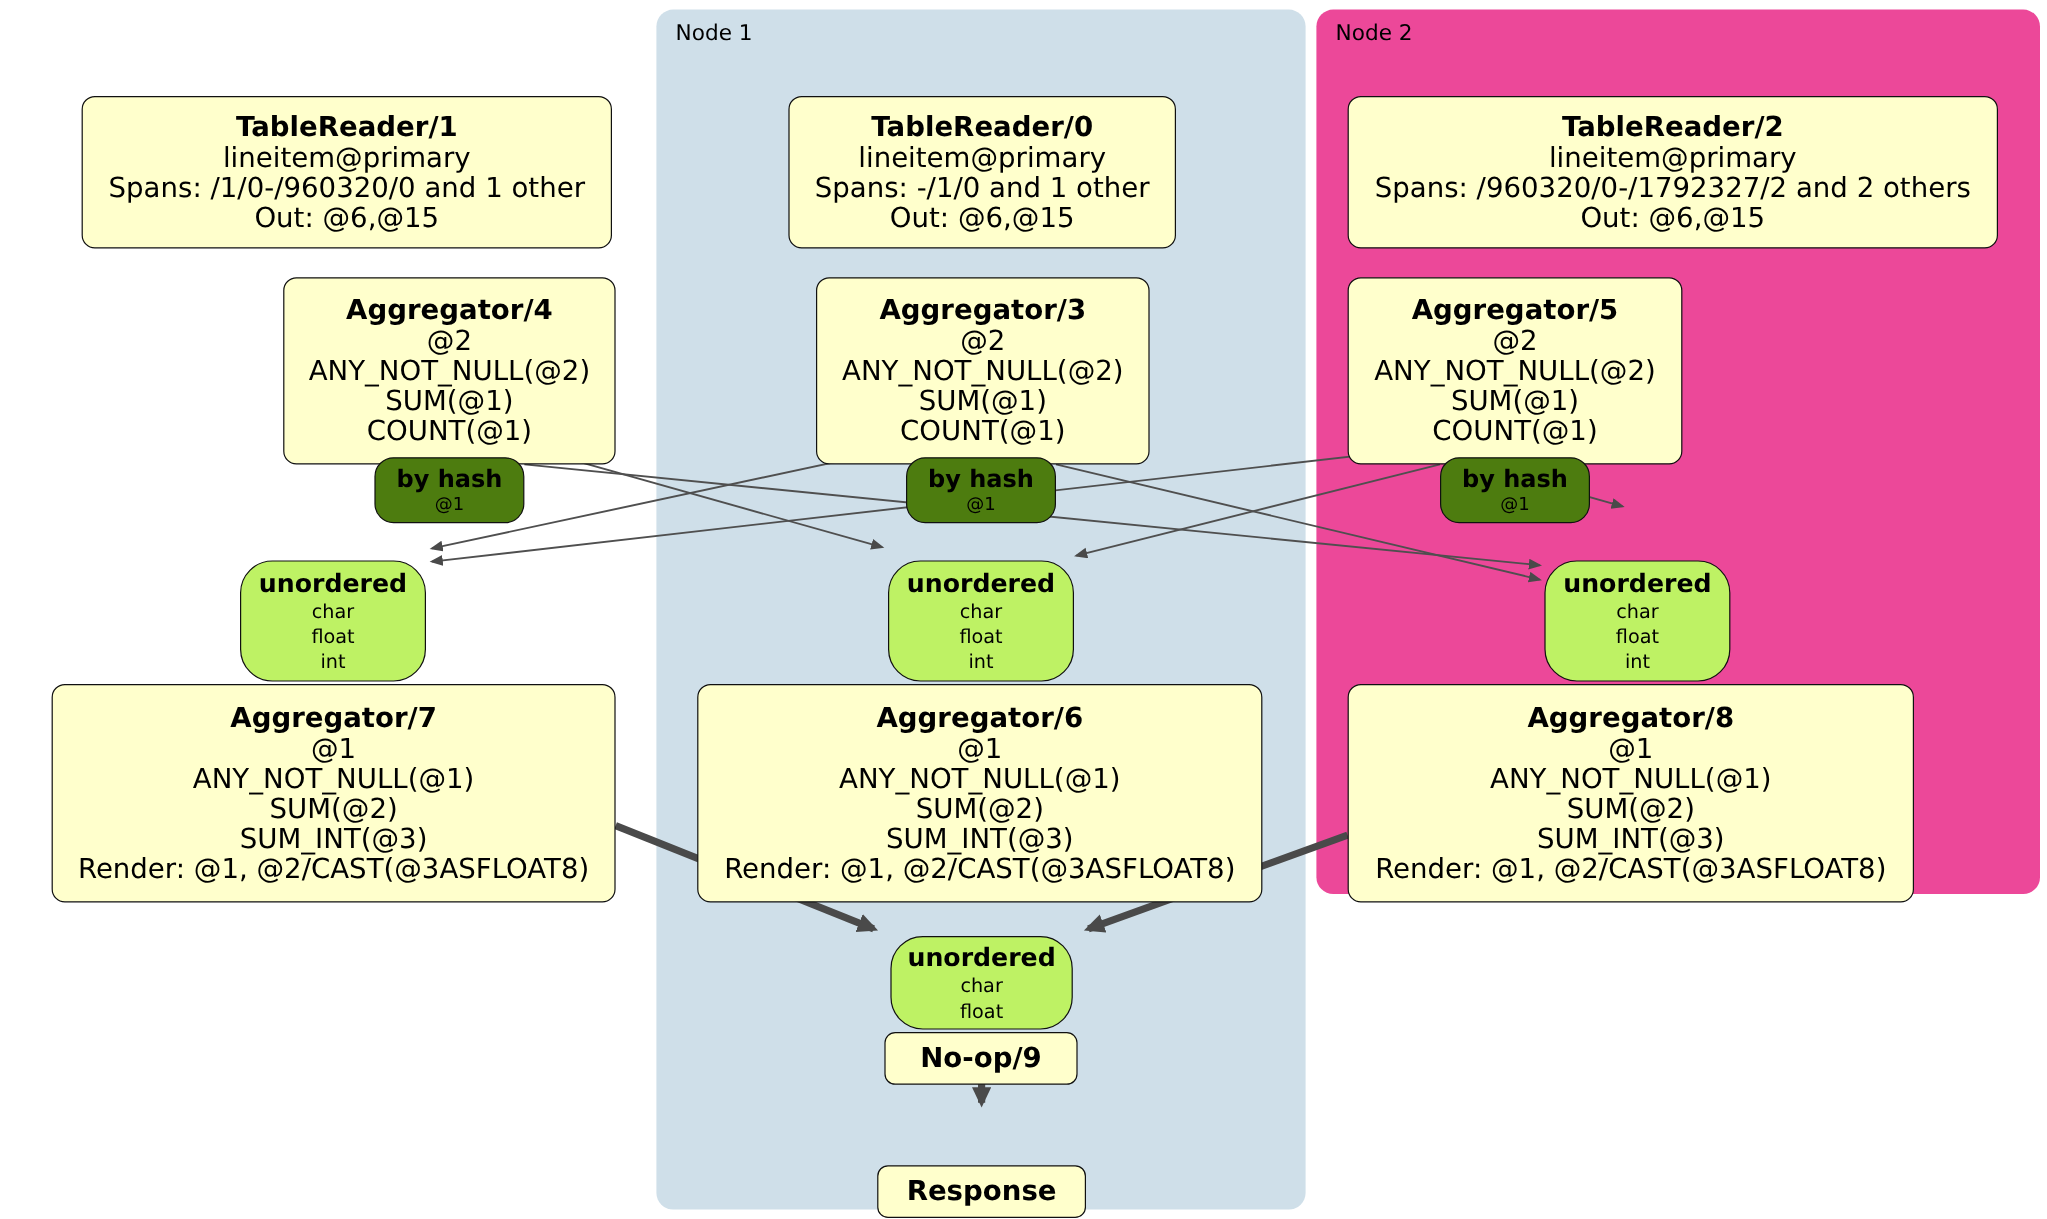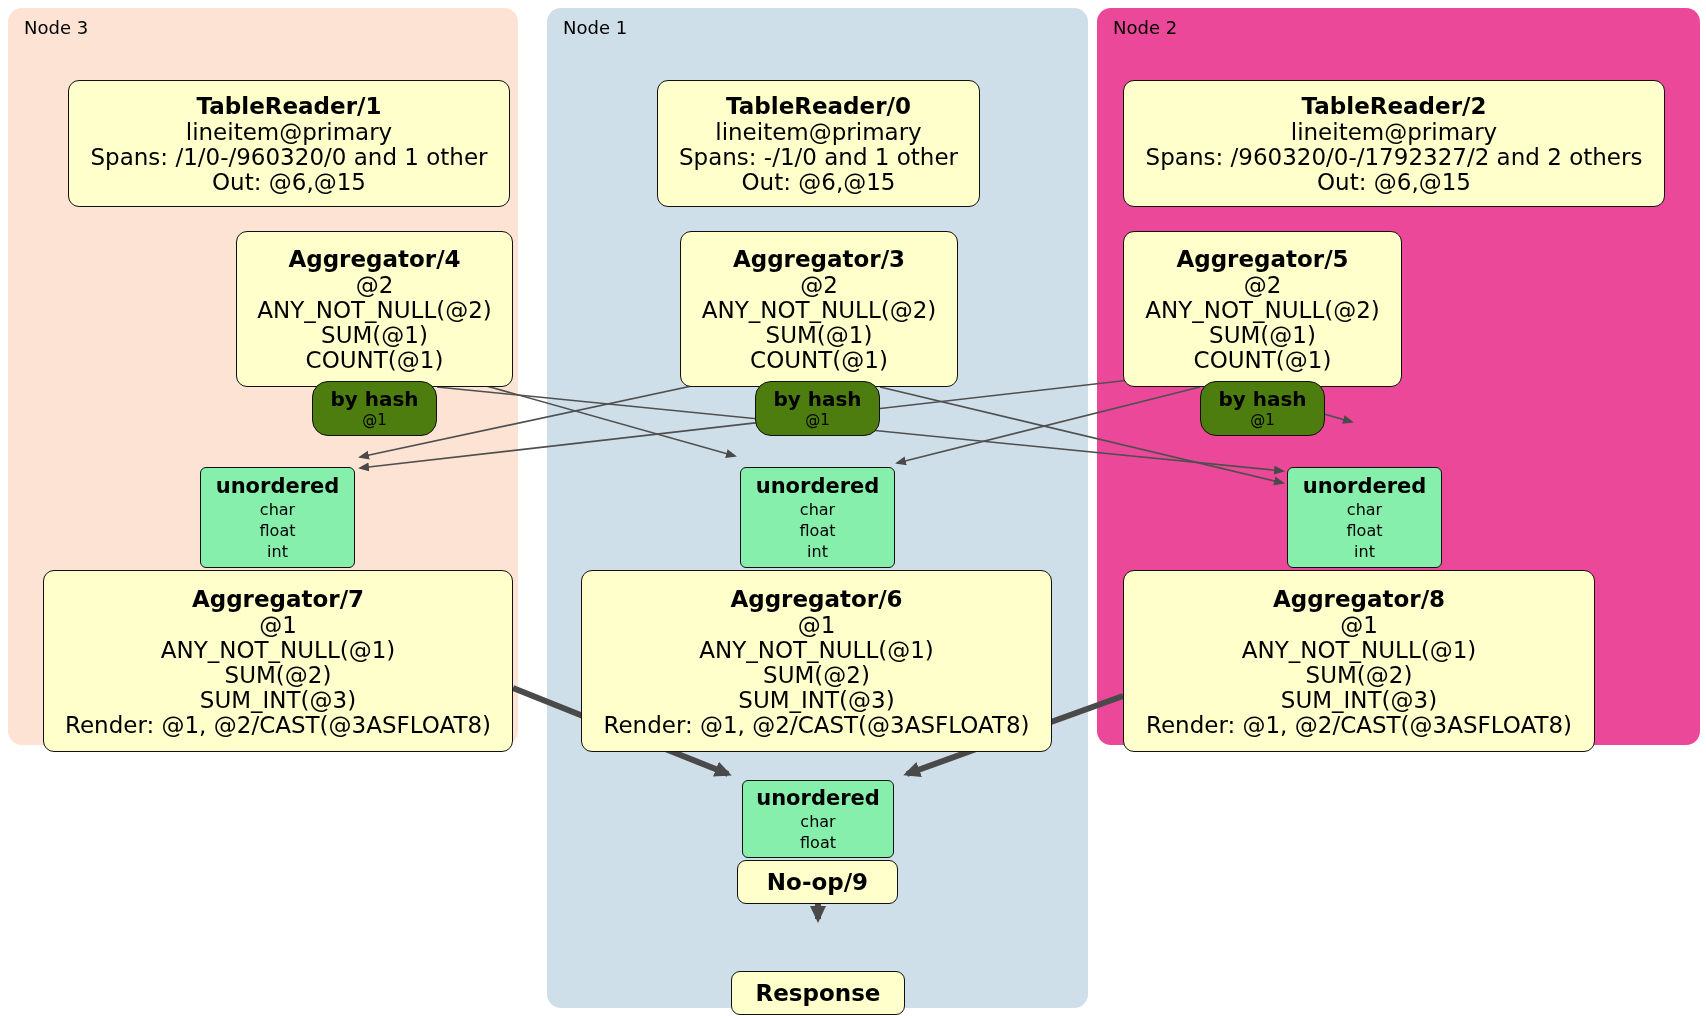--- a/index.html
+++ b/index.html
@@ -12,32 +12,29 @@
   .g-node2{left:1097px;top:8px;width:603px;height:737px;background:#ec4899;}
   .edges{position:absolute;left:0;top:0;width:1706px;height:1016px;}
   .proc{position:absolute;background:#ffffcc;border:1.7px solid #101010;border-radius:11px;
         display:flex;flex-direction:column;justify-content:center;align-items:center;
         text-align:center;box-sizing:border-box;margin-top:40px;}
   .proc .title{font-weight:700;font-size:23px;line-height:28px;white-space:nowrap;}
   .proc .line{font-size:23px;line-height:25px;white-space:nowrap;}
   .router{background:#4d7c0f;border-radius:16px;}
   .router .title{font-size:20px;line-height:24px;}
   .router .line{font-size:15px;line-height:19px;}
-  .sync{background:#86efac;border-radius:6px;}
+  .sync{background:#bef264;border-radius:27px;}
   .sync .title{font-size:21px;line-height:25px;}
   .sync .line{font-size:16px;line-height:21px;}
 </style>
 </head>
 <body>
 
 <div class="canvas">
 
-  <div class="group g-node3">
-    <span class="group-label">Node 3</span>
-  </div>
   <div class="group g-node1">
     <span class="group-label">Node 1</span>
   </div>
   <div class="group g-node2">
     <span class="group-label">Node 2</span>
   </div>
 
   <svg class="edges">
     <defs>
       <marker id="athin" markerUnits="userSpaceOnUse" markerWidth="12" markerHeight="10" refX="9" refY="4.5" orient="auto">

